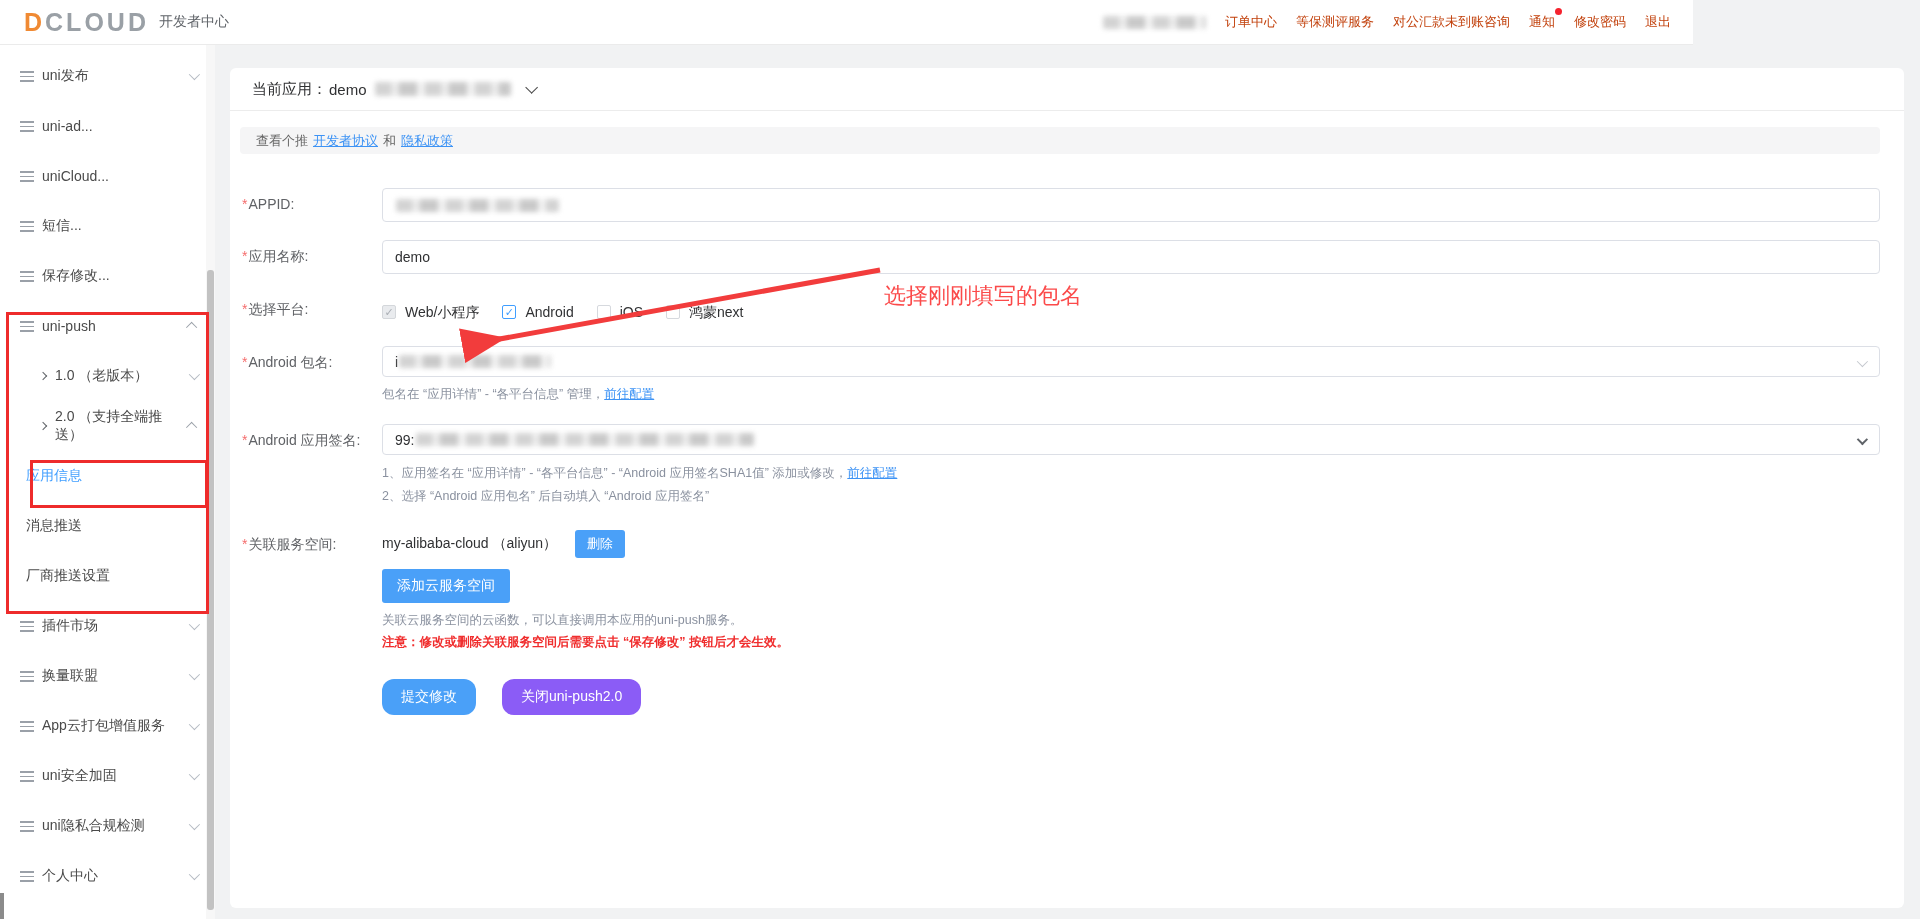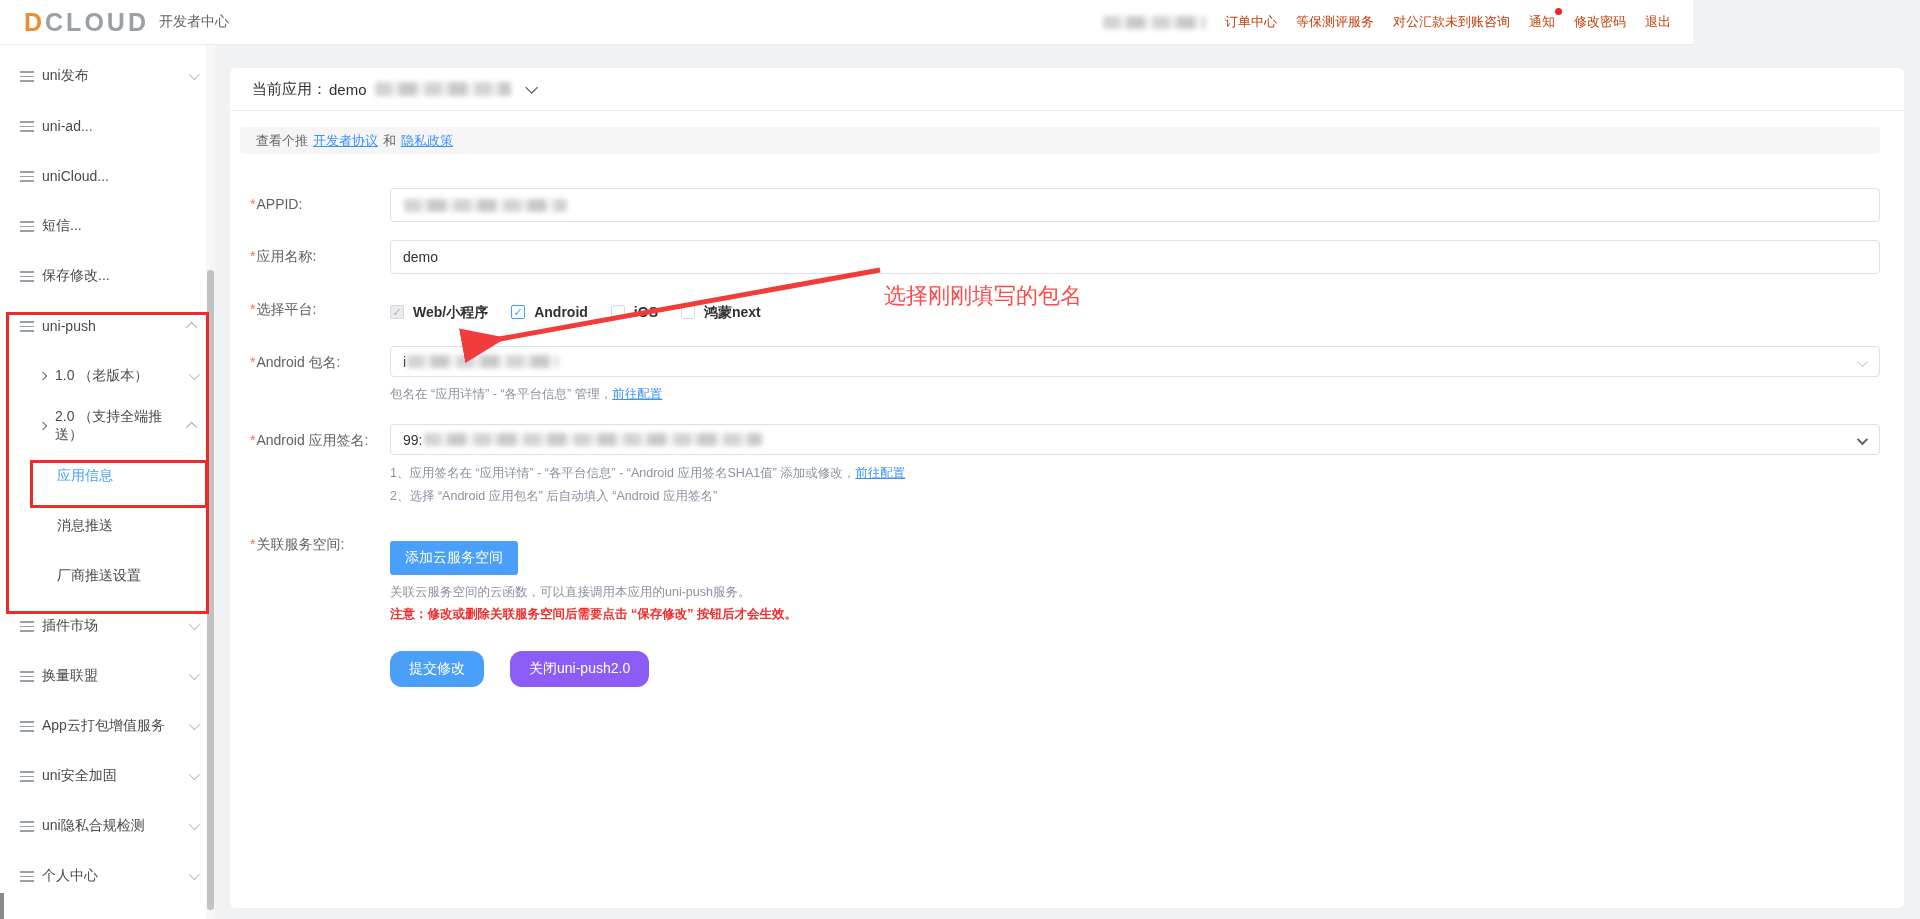--- a/index.html
+++ b/index.html
@@ -19,21 +19,21 @@
   .notice-wrap { position:relative; }
   .red-dot { position:absolute; right:-7px; top:-5px; width:7px; height:7px; border-radius:50%; background:#f5222d; }
 
   
   .sidebar { position:absolute; left:0; top:45px; width:215px; height:874px; background:#fff; z-index:5; }
   .side-list { padding-top:6px; }
   .side-item { height:50px; display:flex; align-items:center; padding:0 18px 0 20px;
     font-size:14px; color:#4a4a4a; cursor:pointer; }
   .side-item .lbl { margin-left:8px; }
   .side-item.lvl2 { padding-left:40px; }
-  .side-item.lvl3 { padding-left:57px; }
+  .side-item.lvl3 { padding-left:26px; }
   .side-item.active { color:#409eff; }
   .list-glyph { width:14px; height:11px; flex:0 0 14px;
     background:repeating-linear-gradient(to bottom,#9aa0a8 0 1.6px,transparent 1.6px 4.6px); }
   .chev { width:8px; height:8px; border-right:1.4px solid #b4bac2; border-bottom:1.4px solid #b4bac2;
     margin-left:auto; flex:0 0 8px; }
   .chev.down { transform:rotate(45deg) translateY(-2px); }
   .chev.up   { transform:rotate(-135deg) translateY(-2px); border-color:#9aa0a8; }
   .arrow-right { width:6px; height:6px; border-right:1.5px solid #5f6368; border-top:1.5px solid #5f6368;
     transform:rotate(45deg); margin-right:9px; flex:0 0 6px; }
   .side-scroll-track { position:absolute; left:206px; top:0; width:9px; height:874px; background:#f7f7f7; }
@@ -46,21 +46,21 @@
     border-radius:6px; z-index:4; }
   .app-row { height:43px; display:flex; align-items:center; padding:0 22px;
     border-bottom:1px solid #ececec; font-size:15px; color:#303133; }
   .app-chev { width:9px; height:9px; border-right:1.6px solid #4a4a4a; border-bottom:1.6px solid #4a4a4a;
     transform:rotate(45deg) translateY(-3px); margin-left:14px; cursor:pointer; }
   .info-bar { margin:16px 24px 0 10px; height:27px; background:#f5f5f6; border-radius:4px;
     display:flex; align-items:center; padding-left:16px; font-size:13px; color:#666; }
   .link { color:#3d93f5; text-decoration:underline; cursor:pointer; }
   .info-bar .link { margin:0 5px; }
 
-  .frm { padding-left:20px;margin-top:34px; }
+  .frm { padding-left:12px;margin-top:34px; }
   .frm-row { display:flex; margin-top:18px; }
   .frm-label { width:140px; flex:0 0 140px; font-size:14px; color:#606266; line-height:32px; }
   .req { color:#f56c6c; margin-right:1px; }
   .frm-field { flex:1; margin-right:24px; }
   .txt-input { width:100%; height:34px; border:1px solid #dcdfe6; border-radius:4px;
     padding:0 12px; font-size:14px; color:#303133; background:#fff; outline:none;
     font-family:"Liberation Sans","DejaVu Sans",sans-serif; }
   .sel { width:100%; height:31px; border:1px solid #dcdfe6; border-radius:4px; background:#fff;
     display:flex; align-items:center; padding:0 12px; font-size:14px; color:#303133; cursor:pointer; position:relative; }
   .sel-chev { width:8px; height:8px; border-right:1.5px solid #c4c8ce; border-bottom:1.5px solid #c4c8ce;
@@ -72,21 +72,21 @@
 
   .blur-chunk { display:inline-block; height:13px; border-radius:2px; vertical-align:middle;
     background:repeating-linear-gradient(90deg,#cfcfcf 0 16px,#e8e8e8 16px 24px,#c4c4c4 24px 42px,#efefef 42px 50px);
     filter:blur(2.5px); opacity:.9; }
 
   .cbx-row { display:flex; align-items:center; gap:9px; line-height:20px; padding-top:6px; }
   .cbx { width:14px; height:14px; border:1px solid #d6d9de; border-radius:2px; background:#fff;
     display:inline-flex; align-items:center; justify-content:center; font-size:11px; cursor:pointer; color:transparent; }
   .cbx.chk { border-color:#409eff; color:#409eff; }
   .cbx.dis { background:#e9ebee; border-color:#d4d7db; color:#a9adb3; cursor:not-allowed; }
-  .cbx-label { font-size:14px; color:#303133; margin-right:14px;font-weight:bold; }
+  .cbx-label { font-size:14px; color:#303133; margin-right:14px; }
 
   .btn { border:none; border-radius:3px; color:#fff; cursor:pointer;
     font-family:"Liberation Sans","DejaVu Sans",sans-serif; }
   .btn-blue { background:#4aa0f8; }
   .btn-red { background:#8b5cf6; }
   .btn-del { font-size:13px; padding:5px 12px; margin-left:18px; }
   .btn-add { font-size:14px; padding:8px 15px; margin-top:11px; }
   .btn-big { font-size:14px; padding:9px 19px; border-radius:12px; }
   .svc-value { font-size:14px; color:#303133; display:flex; align-items:center; }
   .btns-row { margin-top:28px; display:flex; gap:26px; }
@@ -293,20 +293,24 @@
           <div>2、选择 “Android 应用包名” 后自动填入 “Android 应用签名”</div>
         </div>
       </div>
     </div>
 
     <div class="frm-row" style="margin-top:22px">
       <div class="frm-label" style="line-height:28px">
         <span class="req">*</span><span>关联服务空间:</span>
       </div>
       <div class="frm-field">
+        <div class="svc-value">
+          <span>my-alibaba-cloud （aliyun）</span>
+          <button class="btn btn-blue btn-del">删除</button>
+        </div>
         <button class="btn btn-blue btn-add">添加云服务空间</button>
         <div class="helper">关联云服务空间的云函数，可以直接调用本应用的uni-push服务。</div>
         <div class="warn">注意：修改或删除关联服务空间后需要点击 “保存修改” 按钮后才会生效。</div>
       </div>
     </div>
 
     <div class="frm-row btns-row" style="padding-left:140px">
       <button class="btn btn-blue btn-big">提交修改</button>
       <button class="btn btn-red btn-big">关闭uni-push2.0</button>
     </div>

